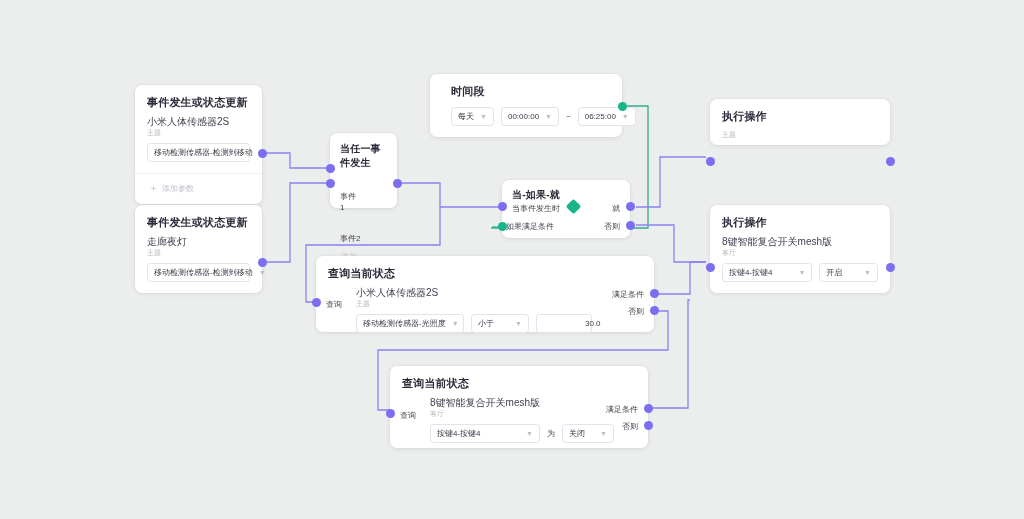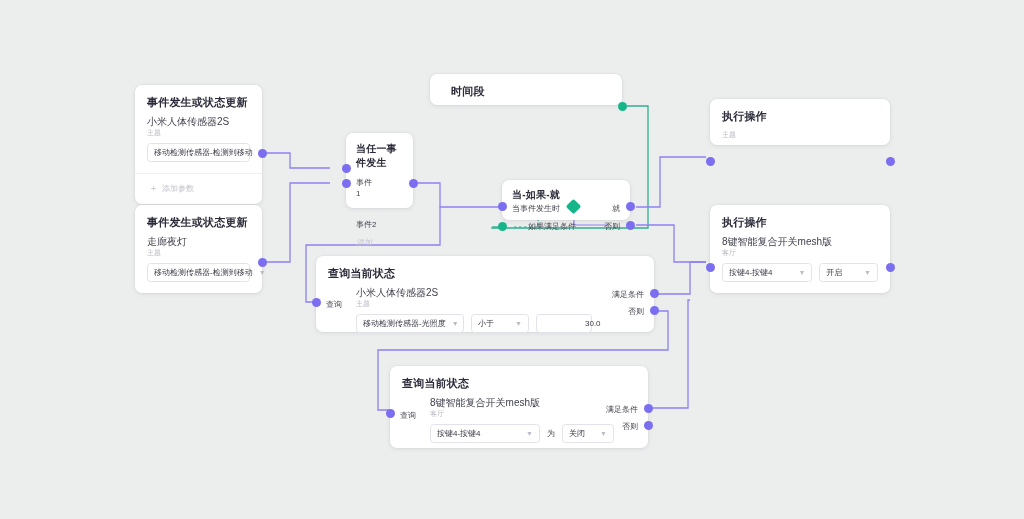--- a/index.html
+++ b/index.html
@@ -127,48 +127,63 @@
     <div class="dev-sub">主题</div>
     <div class="row">
       <div class="sel" style="width:103px;">
         <span>移动检测传感器-检测到移动</span>
         <span class="caret">▼</span>
       </div>
     </div>
     <div class="port out" style="top:53px;"></div>
   </div>
 
-  <div class="node" style="left:346px; top:133px; width:67px; height:75px;">
+  <div class="node" style="left:330px; top:133px; width:67px; height:75px;">
     <div class="node-title" style="padding:9px 10px 7px 10px; font-size:10px;">当任一事件发生</div>
-    <div class="ev-item" style="padding-left:10px;">
+    <div class="ev-item" style="padding-left:10px;margin-top:14px;">
       <span>事件</span>
     </div>
     <div class="ev-item" style="padding-left:10px;">
       <span>1</span>
     </div>
     <div class="ev-item" style="padding-left:10px; margin-top:20px;">
       <span>事件2</span>
     </div>
     <div class="ev-item ev-muted" style="padding-left:10px; margin-top:7px;">
       <span>添加</span>
     </div>
     <div class="port in" style="top:31px;"></div>
     <div class="port in" style="top:46px;"></div>
     <div class="port out" style="top:46px;"></div>
   </div>
 
   <div class="node" style="left:430px; top:74px; width:192px;padding-left:9px;">
     <div class="node-title">时间段</div>
+    <div class="row" style="padding-top:2px;">
+      <div class="sel" style="width:60px;">
+        <span>每天</span>
+        <span class="caret">▼</span>
+      </div>
+      <div class="sel" style="width:60px;">
+        <span>00:00:00</span>
+        <span class="caret">▼</span>
+      </div>
+      <span class="plain">~</span>
+      <div class="sel" style="width:60px;">
+        <span>06:25:00</span>
+        <span class="caret">▼</span>
+      </div>
+    </div>
     <div class="port out green" style="top:28px;"></div>
   </div>
 
-  <div class="node" style="left:502px; top:180px; width:128px; height:40px;">
+  <div class="node" style="left:502px; top:180px; width:128px; height:58px;">
     <div class="node-title" style="padding:8px 10px 4px 10px; font-size:10px;">当-如果-就</div>
     <div class="plabel" style="left:10px; top:23px;">当事件发生时</div>
-    <div class="plabel" style="left:26px; top:41px;">如果满足条件</div>
+    <div class="plabel" style="left:4px; top:41px;">如果满足条件</div>
     <div class="plabel right" style="right:10px; top:23px;">就</div>
     <div class="plabel right" style="right:10px; top:41px;">否则</div>
 
     <div class="diamond" style="left:66px; top:21px;"></div>
 
     <div class="port in" style="top:22px;"></div>
     <div class="port in green" style="top:42px;"></div>
     <div class="port out" style="top:22px;"></div>
     <div class="port out" style="top:41px;"></div>
   </div>

